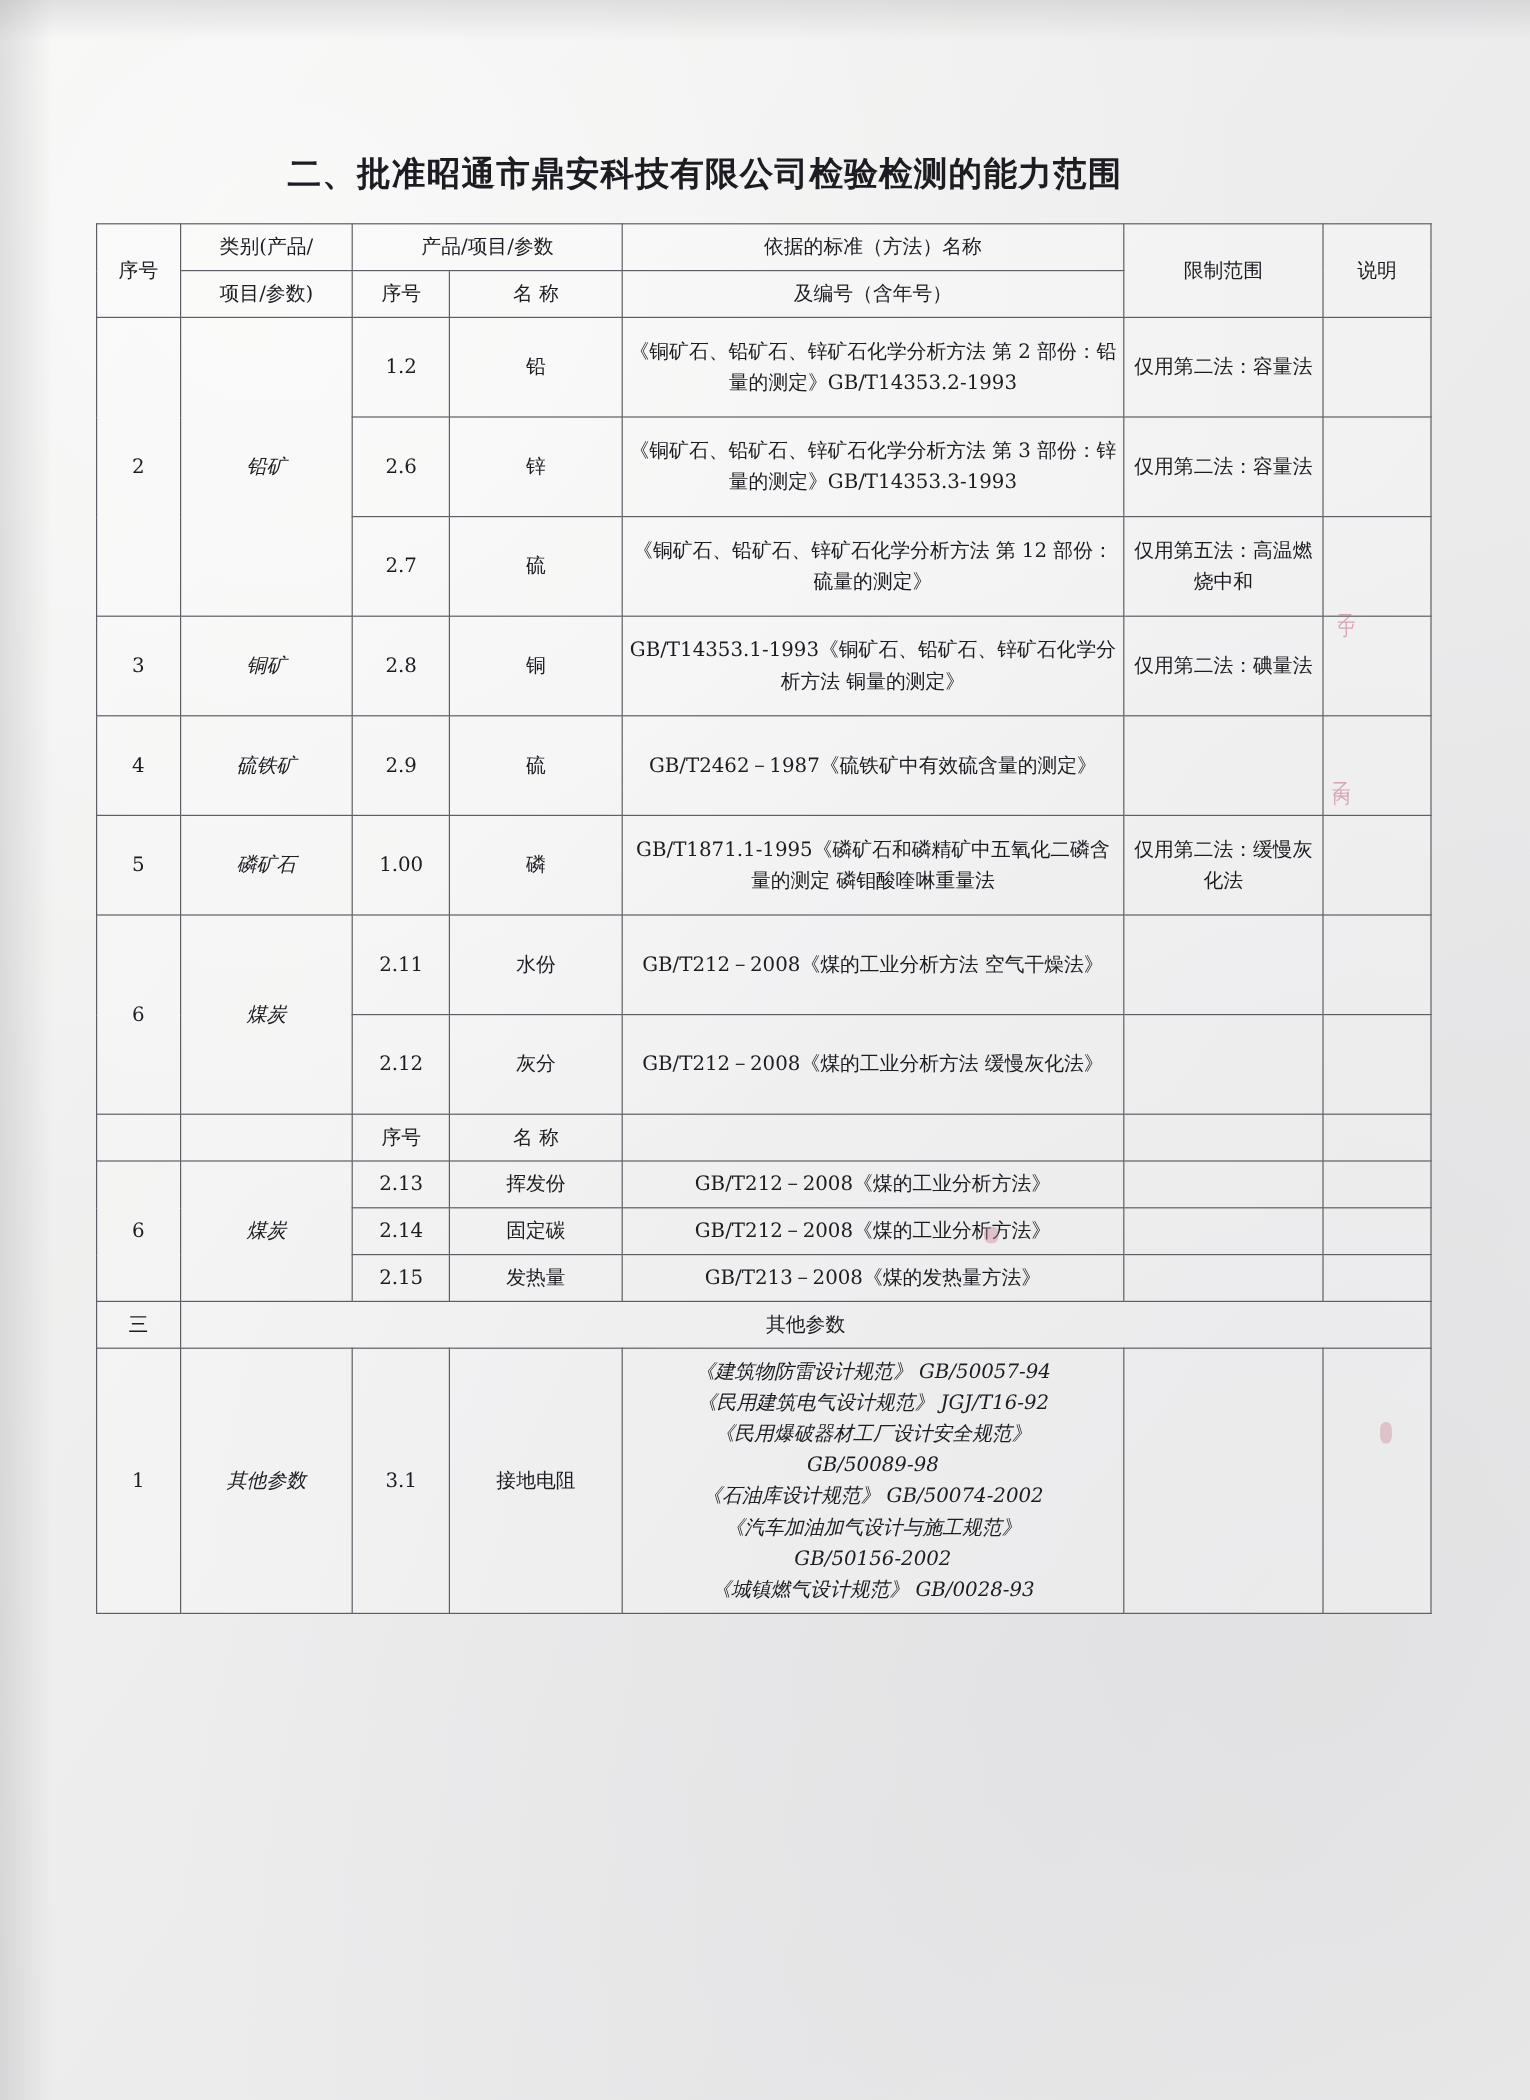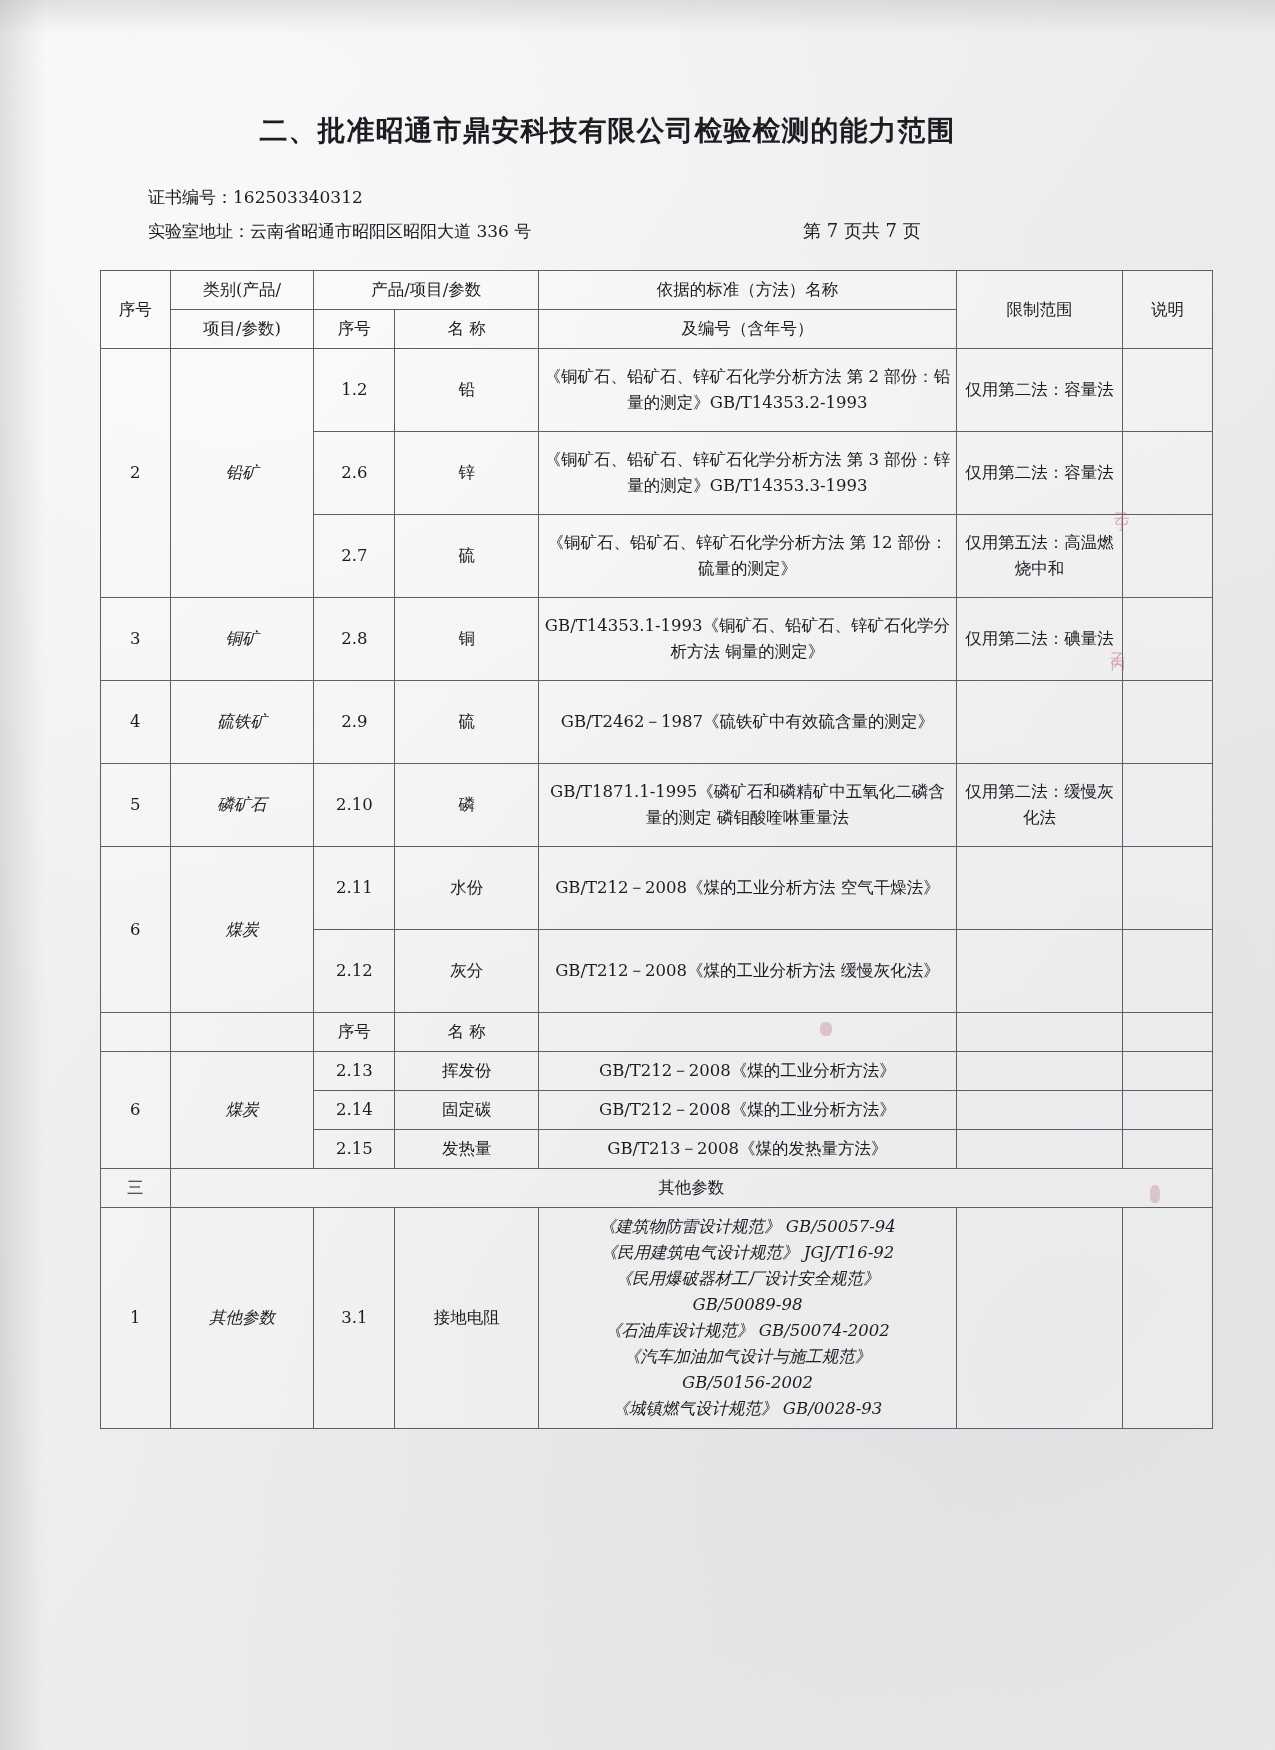--- a/index.html
+++ b/index.html
@@ -25,23 +25,22 @@
   .paper-noise {
     position: absolute;
     inset: 0;
     background:
       radial-gradient(circle at 18% 12%, rgba(255,255,255,0.55), rgba(255,255,255,0) 45%),
       radial-gradient(circle at 85% 78%, rgba(210,210,215,0.35), rgba(255,255,255,0) 55%);
     pointer-events: none;
   }
   .content {
     position: absolute;
-    left: 0; top: 0;
+    left: 0; top: 14px;
     width: 1175px;
-    padding-left: 20px;
   }
   h1.doc-title {
     font-size: 28px;
     font-weight: bold;
     text-align: center;
     margin: 0;
     padding-top: 112px;
     letter-spacing: 1px;
     font-family: "DejaVu Serif", "Liberation Serif", serif;
   }
@@ -137,27 +136,20 @@
 
 <div class="page">
   <div class="paper-noise"></div>
   <div class="edge-shadow"></div>
   <div class="edge-shadow-top"></div>
 
   <div class="content">
 
     <h1 class="doc-title">二、批准昭通市鼎安科技有限公司检验检测的能力范围</h1>
 
-    <div class="meta">
-      <div>证书编号：162503340312</div>
-      <div class="row2">
-        <span>实验室地址：云南省昭通市昭阳区昭阳大道 336 号</span>
-        <span class="pageno">第 7 页共 7 页</span>
-      </div>
-    </div>
 
     <table class="cap">
       <colgroup>
         <col class="h-seq">
           <col class="h-cat">
           <col class="h-pseq">
           <col class="h-pname">
           <col class="h-std">
           <col class="h-limit">
           <col class="h-note">
@@ -218,21 +210,21 @@
           <td>2.9</td>
           <td>硫</td>
           <td class="std tall">GB/T2462－1987《硫铁矿中有效硫含量的测定》</td>
           <td></td>
           <td></td>
         </tr>
 
         <tr>
           <td class="left-num">5</td>
           <td class="cat-cell">磷矿石</td>
-          <td>2.10</td>
+          <td>1.00</td>
           <td>磷</td>
           <td class="std tall">GB/T1871.1-1995《磷矿石和磷精矿中五氧化二磷含量的测定  磷钼酸喹啉重量法</td>
           <td>仅用第二法：缓慢灰化法</td>
           <td></td>
         </tr>
 
         <tr>
           <td class="left-num" rowspan="2">6</td>
           <td class="cat-cell" rowspan="2">煤炭</td>
           <td>2.11</td>

